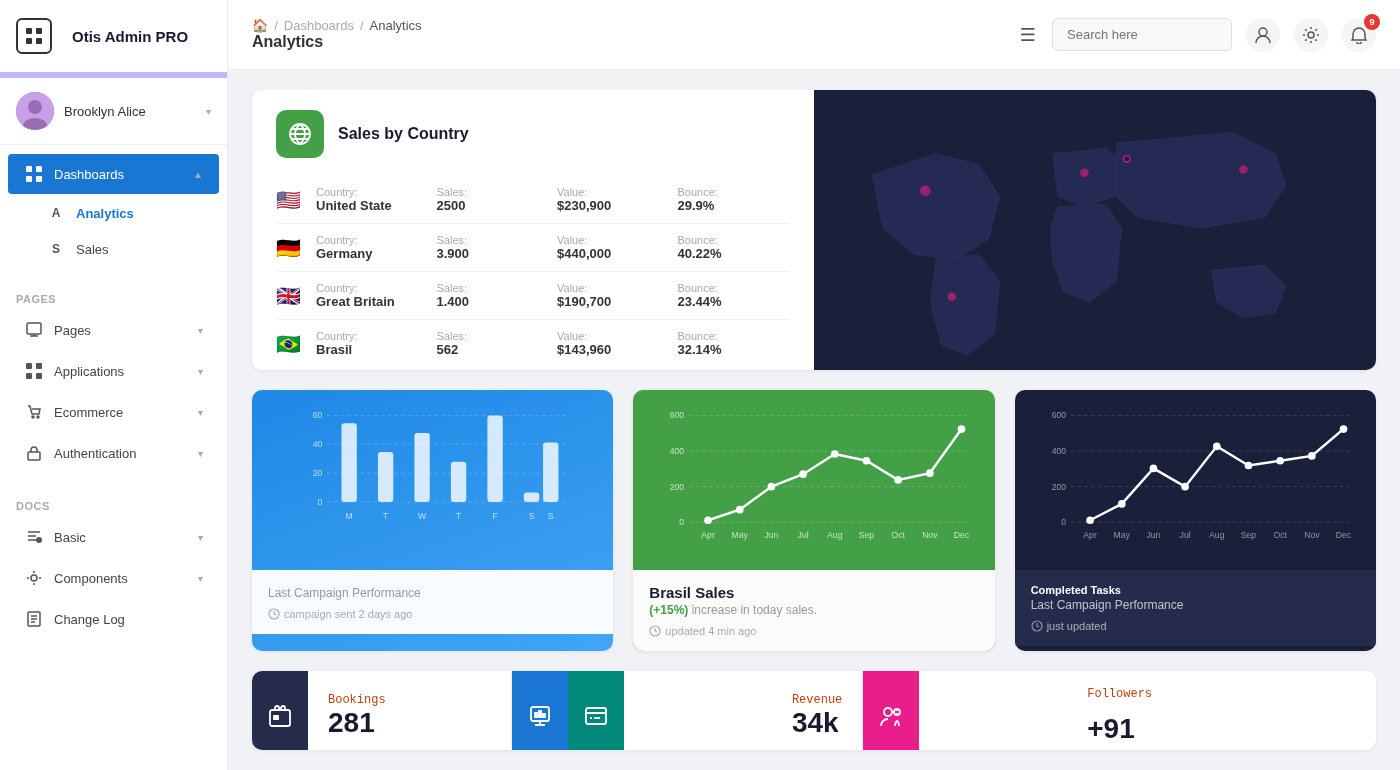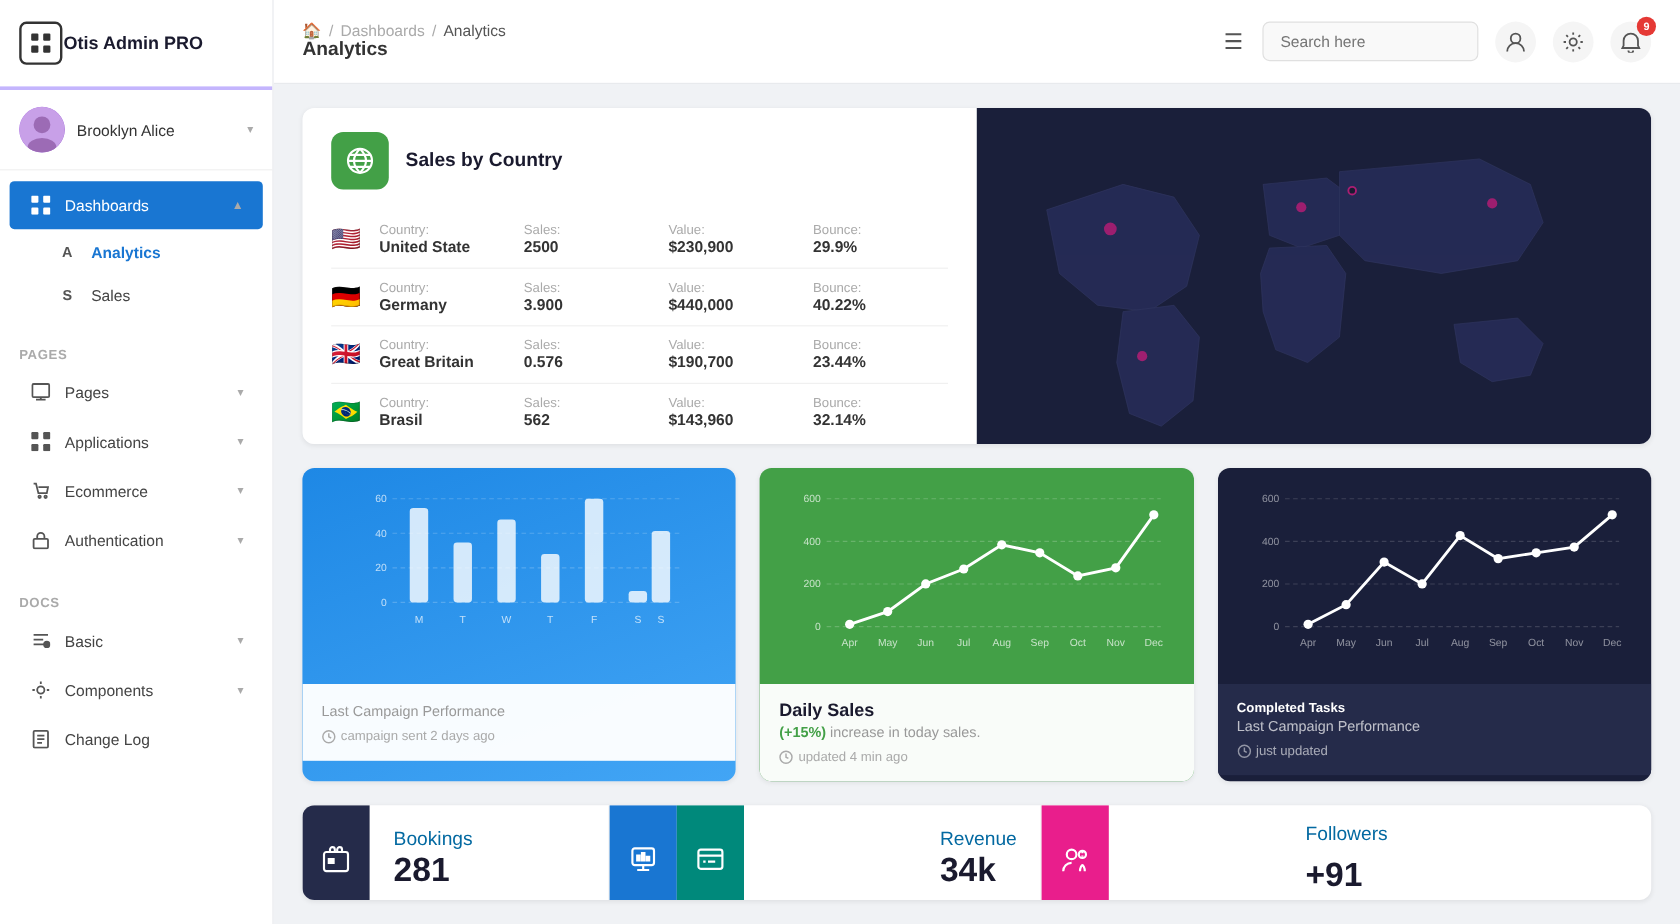--- a/index.html
+++ b/index.html
@@ -1,20 +1,20 @@
 <!DOCTYPE html>
 <html><head>
   <meta charset="utf-8">
   <style>
     * { box-sizing: border-box; margin: 0; padding: 0; }
     body { font-family: 'Segoe UI', Arial, sans-serif; background: #f0f2f5; display: flex; height: 770px; overflow: hidden; }
 
     
     .sidebar { width: 228px; background: #fff; height: 770px; display: flex; flex-direction: column; border-right: 1px solid #e8eaed; flex-shrink: 0; overflow-y: auto; }
-    .sidebar-logo { display: flex; align-items: center; padding: 18px 16px; border-bottom: 3px solid #c4b5fd; gap: 1px; }
+    .sidebar-logo { display: flex; align-items: center; padding: 18px 16px; border-bottom: 6px solid #c4b5fd; gap: 20px; }
     .logo-icon { width: 36px; height: 36px; border: 2px solid #333; border-radius: 6px; display: flex; align-items: center; justify-content: center; }
     .logo-text { font-size: 15px; font-weight: 700; color: #1a1a2e; }
     .sidebar-user { display: flex; align-items: center; padding: 14px 16px; gap: 10px; border-bottom: 1px solid #f0f0f0; }
     .avatar { width: 38px; height: 38px; border-radius: 50%; background: linear-gradient(135deg, #b57bee, #8b4fc8); display: flex; align-items: center; justify-content: center; color: #fff; font-size: 14px; font-weight: 600; overflow: hidden; }
     .user-name { font-size: 13px; color: #333; font-weight: 500; flex: 1; }
     .chevron { color: #aaa; font-size: 10px; }
     .nav-section { padding: 8px 0; }
     .nav-item { display: flex; align-items: center; padding: 10px 16px; cursor: pointer; gap: 10px; border-radius: 4px; margin: 1px 8px; }
     .nav-item.active { background: #1976d2; color: #fff; }
     .nav-item.active .nav-label { color: #fff; }
@@ -79,21 +79,21 @@
 
     
     .stats-row { display: grid; grid-template-columns: auto 1fr auto 1fr auto 1fr auto 1fr; gap: 0; background: #fff; border-radius: 10px; overflow: hidden; box-shadow: 0 1px 4px rgba(0,0,0,0.07); }
     .stat-icon-box { width: 56px; height: 90px; display: flex; align-items: center; justify-content: center; font-size: 22px; color: #fff; }
     .stat-icon-dark { background: #252b4a; }
     .stat-icon-blue { background: #1976d2; }
     .stat-icon-teal { background: #00897b; }
     .stat-icon-pink { background: #e91e8c; }
     .stat-content { padding: 16px 20px; display: flex; flex-direction: column; justify-content: center; border-right: 1px solid #f0f0f0; }
     .stat-content:last-of-type { border-right: none; justify-content: space-between; }
-    .stat-label { font-size: 16px; color: #0369a1; }
+    .stat-label { font-size: 12px; color: #c2410c; font-family: Liberation Mono, monospace; }
     .stat-value { font-size: 28px; font-weight: 700; color: #1a1a2e; }
 
     
     svg text { font-family: 'Segoe UI', Arial, sans-serif; }
   </style>
 </head>
 <body>
 
 <aside class="sidebar">
   <div class="sidebar-logo">
@@ -322,21 +322,21 @@
           </div>
 
           <div class="country-row">
             <span class="flag">🇬🇧</span>
             <div>
                 <div class="col-label">Country:</div>
                 <div class="col-value">Great Britain</div>
               </div>
             <div>
                 <div class="col-label">Sales:</div>
-                <div class="col-value">0.576</div>
+                <div class="col-value">1.400</div>
               </div>
             <div>
                 <div class="col-label">Value:</div>
                 <div class="col-value">$190,700</div>
               </div>
             <div>
                 <div class="col-label">Bounce:</div>
                 <div class="col-value">23.44%</div>
               </div>
           </div>
@@ -465,21 +465,21 @@
             <text x="149" y="138" fill="rgba(255,255,255,0.7)" font-size="9" text-anchor="middle">Jul</text>
             <text x="182" y="138" fill="rgba(255,255,255,0.7)" font-size="9" text-anchor="middle">Aug</text>
             <text x="215" y="138" fill="rgba(255,255,255,0.7)" font-size="9" text-anchor="middle">Sep</text>
             <text x="248" y="138" fill="rgba(255,255,255,0.7)" font-size="9" text-anchor="middle">Oct</text>
             <text x="281" y="138" fill="rgba(255,255,255,0.7)" font-size="9" text-anchor="middle">Nov</text>
             <text x="314" y="138" fill="rgba(255,255,255,0.7)" font-size="9" text-anchor="middle">Dec</text>
           </svg>
         </div>
         <div class="chart-footer">
           <div class="chart-title">
-            <span>Daily Sales</span>
+            <span>Brasil Sales</span>
           </div>
           <div class="chart-subtitle">
             <span class="highlight-text">(+15%)</span>
             <span>increase in today sales.</span>
           </div>
           <div class="chart-meta">
             <svg width="12" height="12" viewBox="0 0 12 12" fill="none" stroke="#aaa" stroke-width="1.2">
                 <circle cx="6" cy="6" r="5"></circle>
                 <path d="M6 3v3l2 1"></path>
               </svg>

